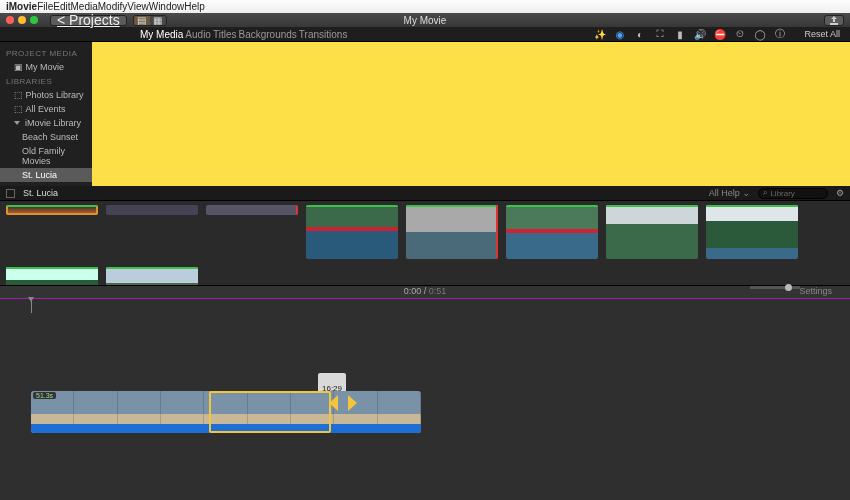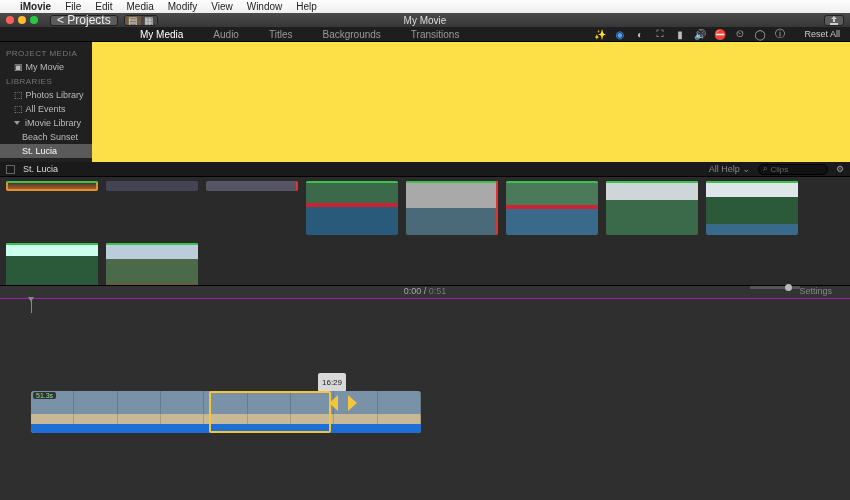--- a/index.html
+++ b/index.html
@@ -1,32 +1,32 @@
 <!DOCTYPE html>
 <html><head>
 <meta charset="utf-8">
 <style>
 * { margin: 0; padding: 0; box-sizing: border-box; font-family: -apple-system, "Helvetica Neue", Arial, sans-serif; }
 body { width: 850px; height: 500px; background: #2a2a2a; overflow: hidden; font-size: 11px; color: #ccc; }
-.menubar { height: 13px; background: linear-gradient(#fdfdfd,#efefef); display: flex; align-items: center; padding: 0 6px; gap: 14px; color: #222; font-size: 10px; }
+.menubar { height: 13px; background: linear-gradient(#fdfdfd,#efefef); display: flex; align-items: center; padding: 0 6px; gap: 0; color: #222; font-size: 10px; }
 .menubar .apple { font-size: 10px; }
 .menubar span { cursor: default; }
 .titlebar { height: 14px; background: linear-gradient(#4b4b4b,#373737); display: flex; align-items: center; position: relative; font-size: 10px; color: #ddd; }
 .traffic { display: flex; gap: 4px; padding-left: 6px; }
 .traffic i { width: 8px; height: 8px; border-radius: 50%; display: block; }
 .tr-close { background: #ff5f57; } .tr-min { background: #febc2e; } .tr-max { background: #28c840; }
 .tb-left { display:flex; align-items:center; gap:6px; margin-left:12px; }
-.btn-proj { background:#5c5c5c; border:1px solid #222; border-radius:3px; padding:0 6px; font-size:12px; color:#eee; height:11px; line-height:9px;}
+.btn-proj { background:#5c5c5c; border:1px solid #222; border-radius:3px; padding:0 6px; font-size:14px; color:#eee; height:11px; line-height:9px;text-decoration:underline;}
 .seg { display:flex; border:1px solid #222; border-radius:3px; overflow:hidden; height:11px;}
 .seg span { width:16px; display:flex; align-items:center; justify-content:center; background:#474747;}
 .seg span.active{ background:#6b5a3f;}
 .tb-title { position:absolute; left:50%; transform:translateX(-50%); }
 .tb-right { margin-left:auto; margin-right:6px; }
 .share-btn{ background:#5c5c5c; border:1px solid #222; border-radius:3px; width:20px; height:11px; display:flex;align-items:center;justify-content:center;}
-.tabsrow { height: 15px; background:#1e1e1e; display:flex; align-items:center; padding-left:140px; gap:30px; font-size:10px; color:#999; border-bottom:1px solid #000;}
+.tabsrow { height: 15px; background:#1e1e1e; display:flex; align-items:center; padding-left:140px; gap:2px; font-size:10px; color:#999; border-bottom:1px solid #000;}
 .tabsrow span.active{ color:#fff; }
 .tabsrow .right-icons{ margin-left:auto; display:flex; gap:9px; padding-right:10px; align-items:center; color:#bbb;}
 .tabsrow .right-icons .reset{ font-size:9px; color:#ccc; margin-left:10px;}
 .tabsrow .right-icons i{ font-style:normal; width:11px; text-align:center; font-size:10px;}
 .upper { height: 243px; display:flex; background:#fde047;flex-direction:column; }
 .sidebar { width: 92px; background:#202020; padding:4px 0; font-size:9px; color:#bbb; }
 .sidebar .hdr { color:#777; font-size:8px; letter-spacing:.5px; padding:3px 6px 2px; text-transform:uppercase;}
 .sidebar .item { padding:2px 6px 2px 14px; display:flex; align-items:center; gap:3px;}
 .sidebar .item.sub { padding-left:22px;}
 .sidebar .item.sel { background:#5a5a5a; color:#fff;}
@@ -55,21 +55,21 @@
 .timebar .zoom .knob{ position:absolute; top:-2px; left:70%; width:7px;height:7px;background:#bbb;border-radius:50%;}
 .timebar .settings{ position:absolute; right:18px; color:#888;}
 .timeline{ height:201px; background:#2f2f2f; position:relative; }
 .playhead{ position:absolute; left:31px; top:2px; width:1px; height:12px; background:#888;}
 .playhead::before{content:"";position:absolute;top:-4px;left:-3px;width:0;height:0;border-left:3.5px solid transparent;border-right:3.5px solid transparent;border-top:5px solid #888;}
 .tl-clip{ position:absolute; left:31px; top:92px; width:390px; height:42px; background:#3a4a5a; border-radius:3px; overflow:hidden; display:flex;}
 .tl-clip .frame{ flex:1; background:linear-gradient(#7a92a8 55%,#c9b896 55%); border-right:1px solid rgba(0,0,0,.15);}
 .tl-clip .audio{ position:absolute; left:0; right:0; bottom:0; height:9px; background:#1d6fd6;}
 .tl-clip .badge{ position:absolute; left:2px; top:1px; background:#333; color:#8fe08f; font-size:7px; padding:0 3px; border-radius:2px;}
 .tl-sel{ position:absolute; left:209px; top:92px; width:122px; height:42px; border:2px solid #f2c53c; border-radius:2px; pointer-events:none;}
-.tl-tooltip{ position:absolute; left:318px; top:74px; background:#d9d9d9; color:#222; font-size:8px; padding:5px 4px; border-radius:2px;}
+.tl-tooltip{ position:absolute; left:318px; top:74px; background:#d9d9d9; color:#222; font-size:8px; padding:11px 4px; border-radius:2px;}
 .tl-trim{ position:absolute; top:96px; width:0;height:0; }
 .tl-trim.l{ left:329px; border-top:8px solid transparent;border-bottom:8px solid transparent;border-right:9px solid #f2c53c;}
 .tl-trim.r{ left:348px; border-top:8px solid transparent;border-bottom:8px solid transparent;border-left:9px solid #f2c53c;}
 svg{display:block;}
 </style>
 </head>
 <body>
 
 <div class="menubar">
   <span class="apple"></span>
@@ -133,29 +133,30 @@
     <div class="hdr">Project Media</div>
     <div class="item">▣ <span>My Movie</span></div>
     <div class="hdr">Libraries</div>
     <div class="item">⬚ <span>Photos Library</span></div>
     <div class="item">⬚ <span>All Events</span></div>
     <div class="item">
         <span class="disc"></span>
         <span>iMovie Library</span>
       </div>
     <div class="item sub">Beach Sunset</div>
+    <div class="item sub">Old Family Movies</div>
     <div class="item sub sel">St. Lucia</div>
   </div>
 
   <div class="browser">
     <div class="br-head">
       <span class="chk"></span>
       <span class="crumb">St. Lucia</span>
       <span class="filter"><span>All Help</span> ⌄</span>
-      <span class="search">⌕ <span style="color:#666">Clips</span></span>
+      <span class="search">⌕ <span style="color:#666">Library</span></span>
       <span class="gear">⚙</span>
     </div>
     <div class="thumbs">
       <div class="clip half sel" style="background:linear-gradient(#2a2a2a,#c96a2a)">
           <span class="used"></span>
         </div>
       <div class="clip half" style="background:#445"></div>
       <div class="clip half warn" style="background:#556"></div>
       <div class="clip" style="background:linear-gradient(#3a6a4a 40%,#c23 40% 48%,#2a5a7a 48%)">
           <span class="used"></span>

